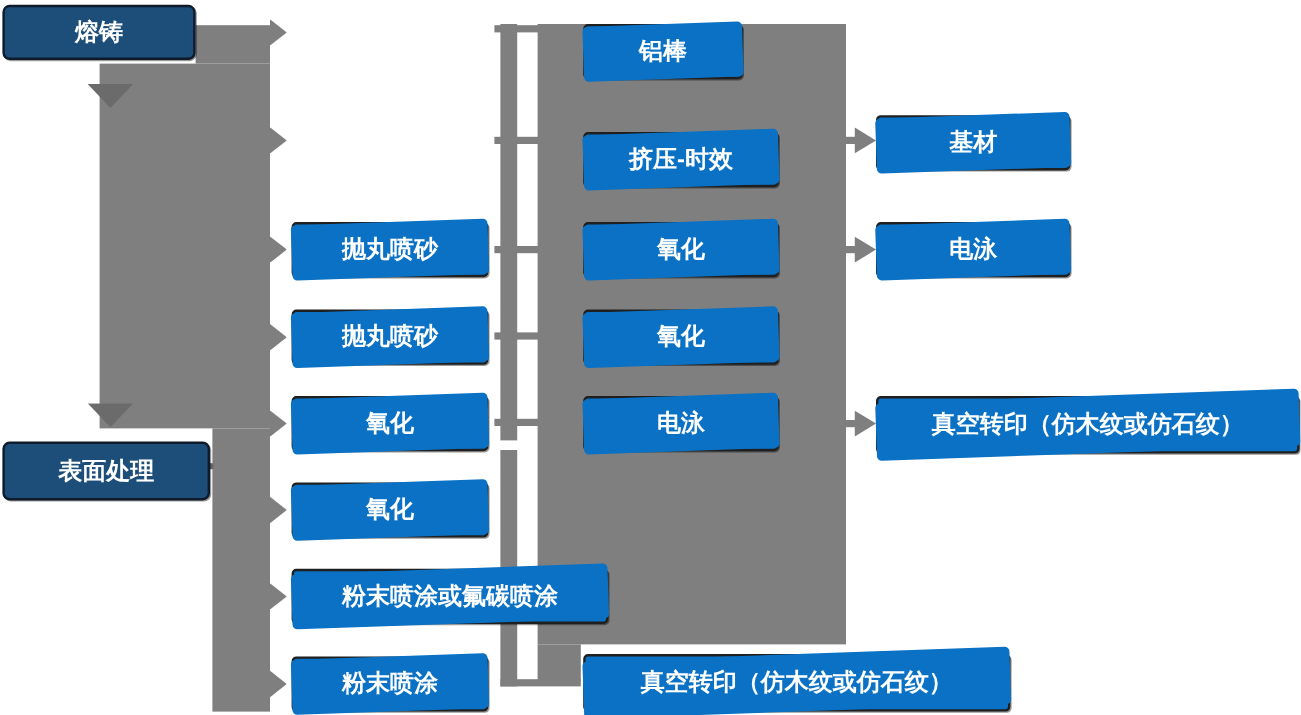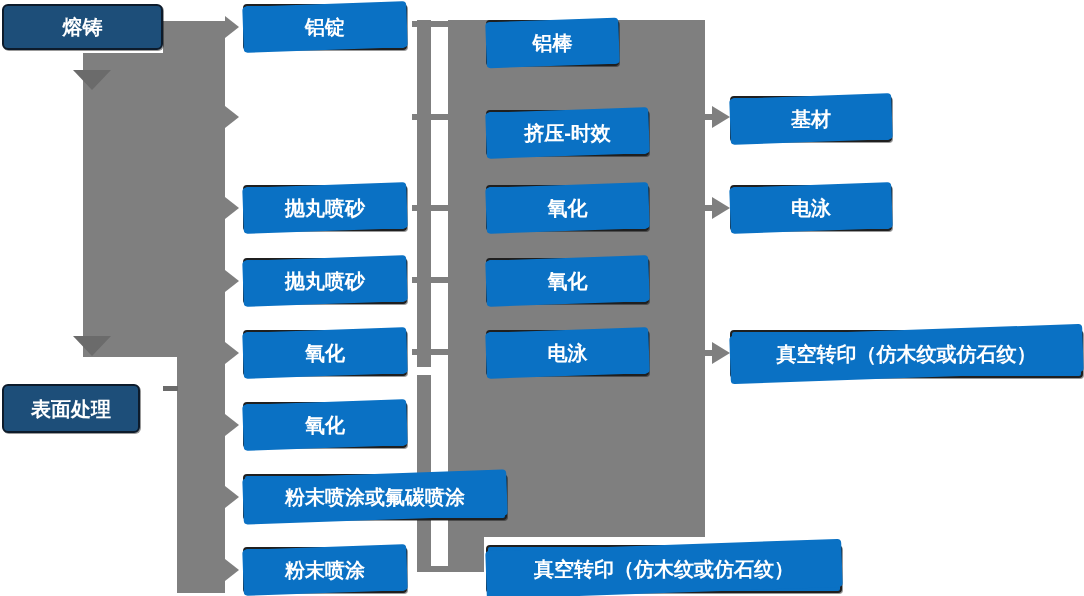--- a/index.html
+++ b/index.html
@@ -96,23 +96,22 @@
   <div class="bar" style="left:700px;top:205px;width:14px;height:6px"></div>
   <div class="arr-r big" style="left:712px;top:197px"></div>
   <div class="bar" style="left:700px;top:350px;width:14px;height:6px"></div>
   <div class="arr-r big" style="left:712px;top:342px"></div>
 
   <div class="arr-d" style="left:73px;top:70px"></div>
   <div class="arr-d" style="left:73px;top:336px"></div>
   <div class="link" style="left:163px;top:386px;width:15px"></div>
 
   <div class="box navy" style="left:2px;top:4px;width:161px;height:46px">熔铸</div>
-  <div class="box navy" style="left:2px;top:384px;width:138px;height:49px">表面处理</div>
+  <div class="box navy" style="left:2px;top:368px;width:173px;height:49px">表面处理</div>
 
-  <div class="box blue" style="left:243px;top:4px;width:164px;height:46px">铝锭</div>
   <div class="box blue" style="left:243px;top:185px;width:164px;height:46px">抛丸喷砂</div>
   <div class="box blue" style="left:243px;top:258px;width:164px;height:46px">抛丸喷砂</div>
   <div class="box blue" style="left:243px;top:330px;width:164px;height:46px">氧化</div>
   <div class="box blue" style="left:243px;top:402px;width:164px;height:46px">氧化</div>
   <div class="box blue" style="left:243px;top:547px;width:164px;height:46px">粉末喷涂</div>
   <div class="box blue" style="left:243px;top:474px;width:264px;height:46px">粉末喷涂或氟碳喷涂</div>
 
   <div class="box blue" style="left:486px;top:20px;width:133px;height:46px">铝棒</div>
   <div class="box blue" style="left:486px;top:110px;width:163px;height:46px">挤压-时效</div>
   <div class="box blue" style="left:486px;top:185px;width:163px;height:46px">氧化</div>

